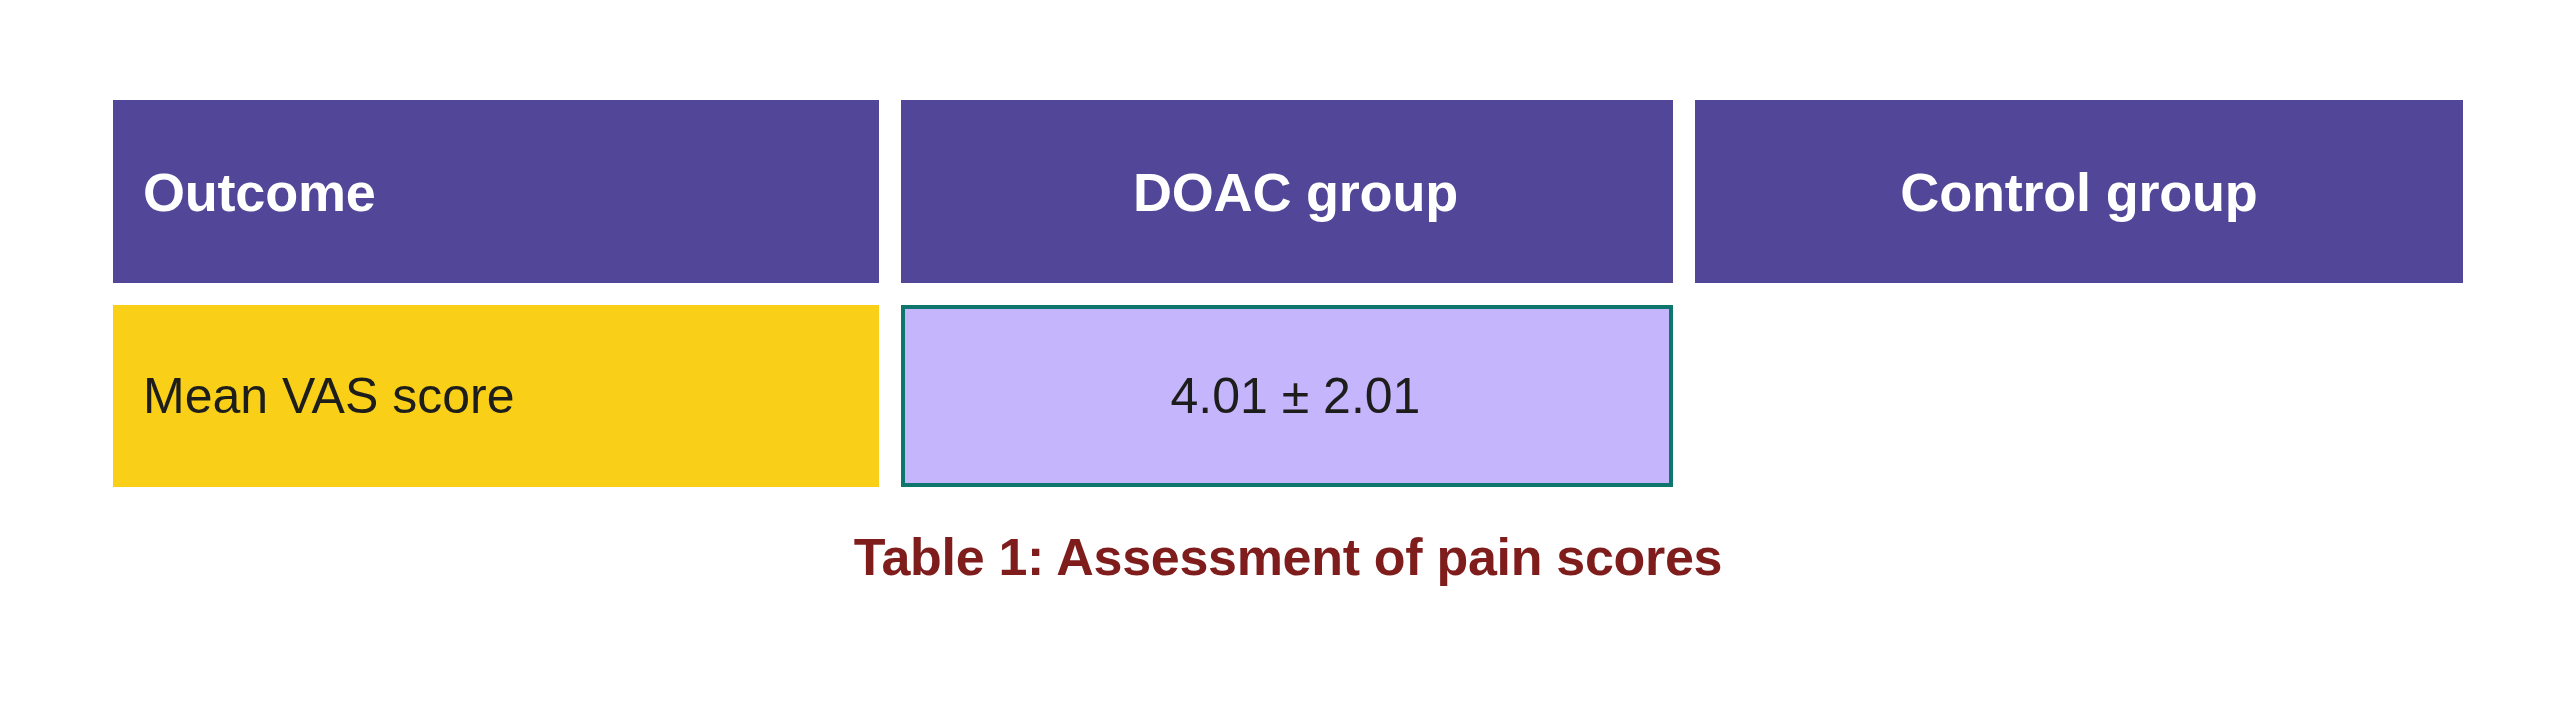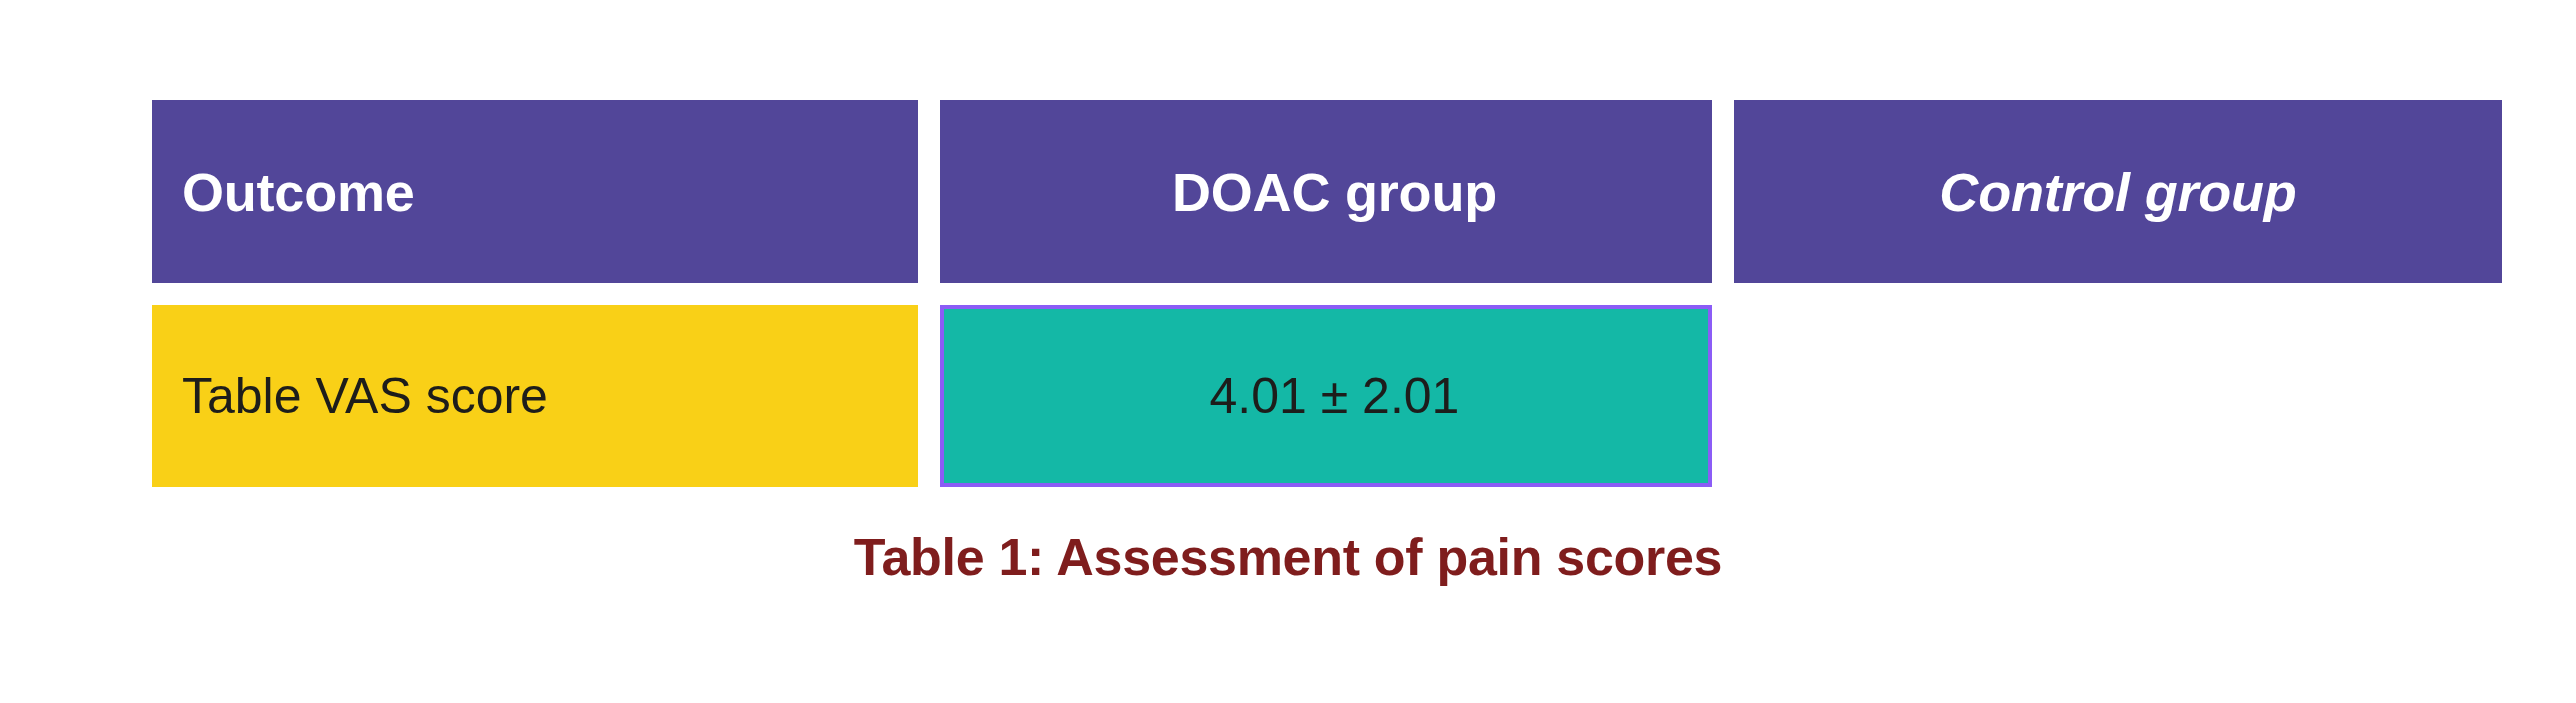--- a/index.html
+++ b/index.html
@@ -33,23 +33,23 @@
     display: flex;
     width: 100%;
     column-gap: 22px;
   }
 
   .row-gap {
     height: 22px;
   }
 
   
-  .col-outcome  { flex: 0 0 766px; margin-left: 39px; }
+  .col-outcome  { flex: 0 0 766px; }
   .col-doac     { flex: 0 0 772px; padding-left: 17px; }
-  .col-control  { flex: 0 0 768px; font-style: italic; }
+  .col-control  { flex: 0 0 768px; }
 
   
   .header-cell {
     height: 183px;
     background: #524699;
     box-sizing: border-box;
     display: flex;
     align-items: center;
     color: #ffffff;
     font-weight: 700;
@@ -74,22 +74,22 @@
     color: #1d1d1b;
     font-weight: 400;
   }
   .data-cell.highlight {
     background: #f9d017;
     justify-content: flex-start;
     padding-left: 30px;
     border: none;
   }
   .data-cell.outlined {
-    background: #14b8a6;
-    border: 4px solid #8b5cf6;
+    background: #c4b5fd;
+    border: 4px solid #0f766e;
     justify-content: center;
     text-align: right;
   }
 
   
   .caption {
     position: absolute;
     left: 113px;
     top: 527px;
     width: 2350px;
@@ -116,21 +116,21 @@
       </div>
       <div class="header-cell align-center col-control">
         <span>Control group</span>
       </div>
     </div>
 
     <div class="row-gap"></div>
 
     <div class="table-row">
       <div class="data-cell highlight col-outcome">
-        <span>Table VAS score</span>
+        <span>Mean VAS score</span>
       </div>
       <div class="data-cell outlined col-doac">
         <span>4.01 ± 2.01</span>
       </div>
     </div>
 
   </div>
 
   <div class="caption">Table 1: Assessment of pain scores</div>
 

